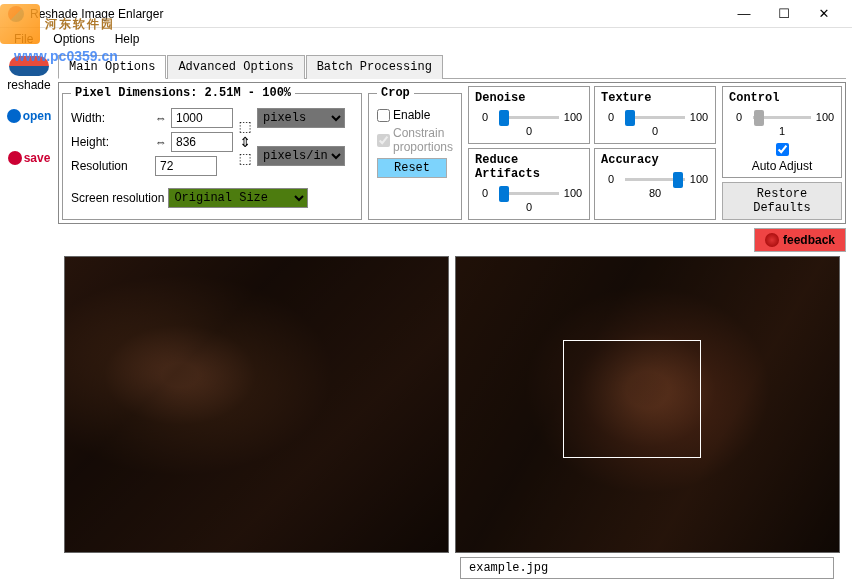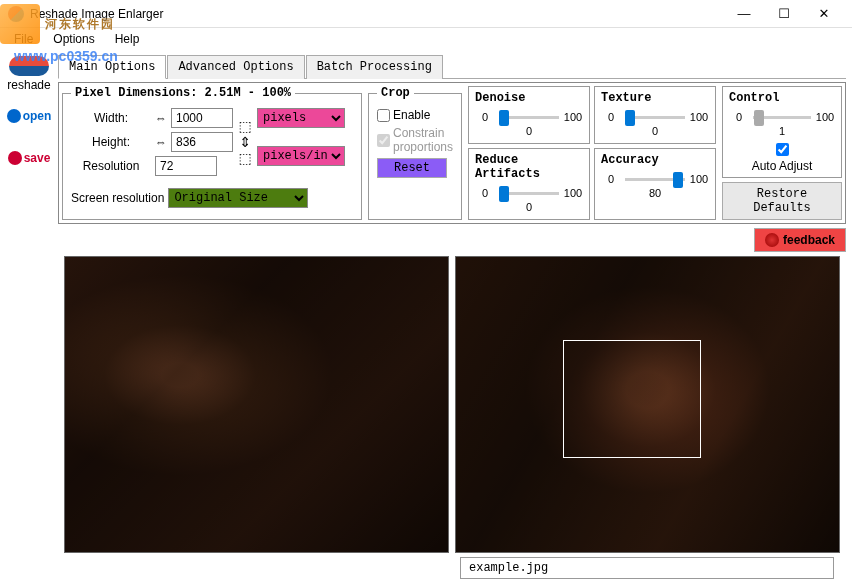--- a/index.html
+++ b/index.html
@@ -33,31 +33,31 @@
     .tab { padding: 4px 10px; border: 1px solid #aaa; border-bottom: none; background: #f0f0f0; margin-right: 1px; cursor: pointer; font-family: "Courier New", monospace; position: relative; top: 1px; }
     .tab.active { background: #fff; border-bottom: 1px solid #fff; }
     
     .option-row { display: flex; gap: 6px; border: 1px solid #888; padding: 3px; margin-bottom: 4px; }
     
     fieldset { border: 1px solid #999; padding: 4px 8px 6px; }
     legend { color: #000000; font-weight: bold; font-family: "Courier New", monospace; padding: 0 4px; }
     
     .pixel-dims { flex: 0 0 300px; }
     .dim-row { display: flex; align-items: center; gap: 4px; margin: 4px 0; font-family: "Courier New", monospace; }
-    .dim-label { width: 80px; text-align: center; }
+    .dim-label { width: 80px; text-align: left; }
     .dim-input { width: 62px; padding: 2px 4px; border: 1px solid #888; }
     .link-icon { width: 16px; font-size: 14px; text-align: center; }
-    .unit-select { width: 88px; padding: 1px; border: 1px solid #888; font-family: "Courier New", monospace; background: #ec4899; }
+    .unit-select { width: 88px; padding: 1px; border: 1px solid #888; font-family: "Courier New", monospace; background: #737373; }
     .screen-row { margin-top: 8px; }
     .screen-select { width: 140px; padding: 1px; border: 1px solid #888; font-family: "Courier New", monospace; background: #4d7c0f; }
     
     .crop-box { flex: 0 0 90px; }
     .crop-box label { display: flex; align-items: center; gap: 3px; margin: 4px 0; font-family: "Courier New", monospace; }
     .crop-box .disabled { color: #999; }
-    .reset-btn { width: 70px; padding: 2px; background: #8b5cf6; border: 1px solid #aaa; font-family: "Courier New", monospace; cursor: pointer; }
+    .reset-btn { width: 70px; padding: 2px; background: #7dd3fc; border: 1px solid #aaa; font-family: "Courier New", monospace; cursor: pointer; }
     
     .slider-group { flex: 1; display: grid; grid-template-columns: 1fr 1fr; gap: 4px; }
     .slider-box { border: 1px solid #999; padding: 4px 6px; }
     .slider-title { color: #000000; font-weight: bold; font-family: "Courier New", monospace; margin-bottom: 6px; }
     .slider-row { display: flex; align-items: center; gap: 4px; }
     .slider-min, .slider-max { font-size: 11px; width: 20px; text-align: center; }
     .slider-track { flex: 1; height: 3px; background: #ccc; position: relative; }
     .slider-thumb { position: absolute; top: -6px; width: 10px; height: 16px; background: #0078d7; border-radius: 2px; }
     .slider-val { text-align: center; margin-top: 2px; font-size: 11px; }
     

